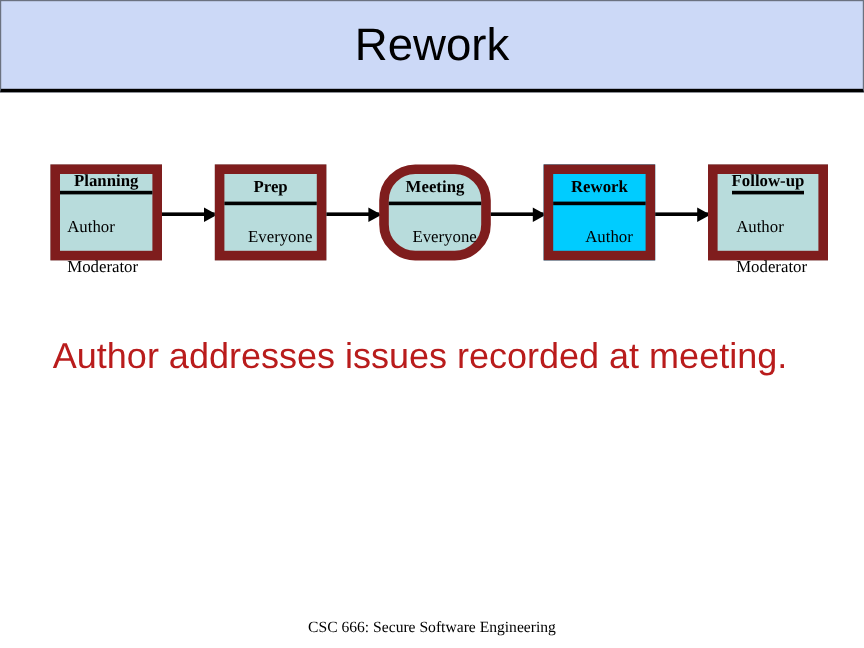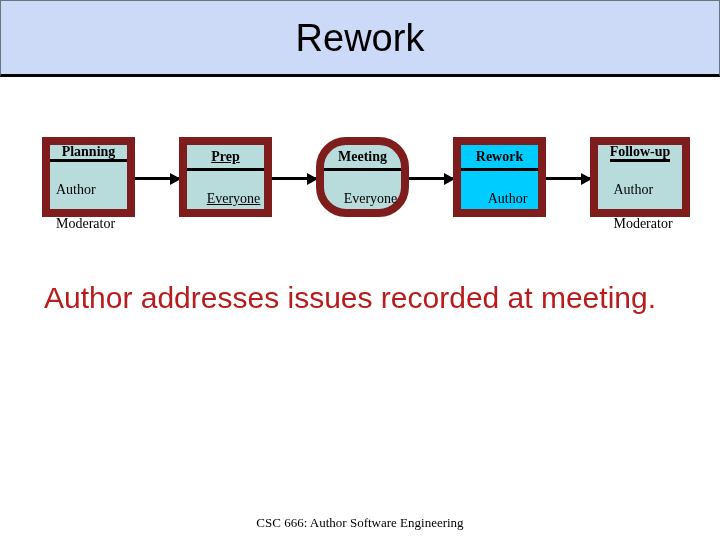--- a/index.html
+++ b/index.html
@@ -149,21 +149,21 @@
   <div class="flow-node" style="left:0px;">
     <div class="node-header">Planning</div>
     <div class="node-body">
       <span class="node-role">Author</span>
       <span class="node-role">Moderator</span>
     </div>
   </div>
 
   <div class="flow-arrow" style="left:93px; width:44px;"></div>
 
-  <div class="flow-node centered-body" style="left:137px;text-decoration:underline;">
+  <div class="flow-node centered-body" style="left:137px;">
     <div class="node-header">Prep</div>
     <div class="node-body">
       <span class="node-role">Everyone</span>
     </div>
   </div>
 
   <div class="flow-arrow" style="left:230px; width:44px;"></div>
 
   <div class="flow-node centered-body" style="left:274px;border-radius:30px;">
     <div class="node-header">Meeting</div>
@@ -188,13 +188,13 @@
     <div class="node-body">
       <span class="node-role">Author</span>
       <span class="node-role">Moderator</span>
     </div>
   </div>
 
 </div>
 
 <div id="caption">Author addresses issues recorded at meeting.</div>
 
-<div id="footer">CSC 666: Author Software Engineering</div>
+<div id="footer">CSC 666: Secure Software Engineering</div>
 
 </body></html>

